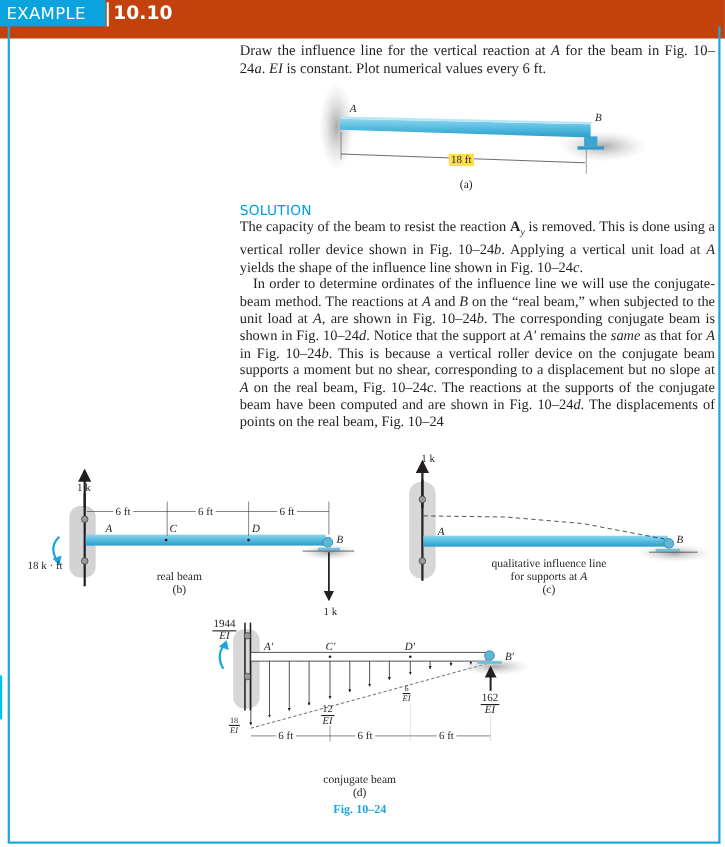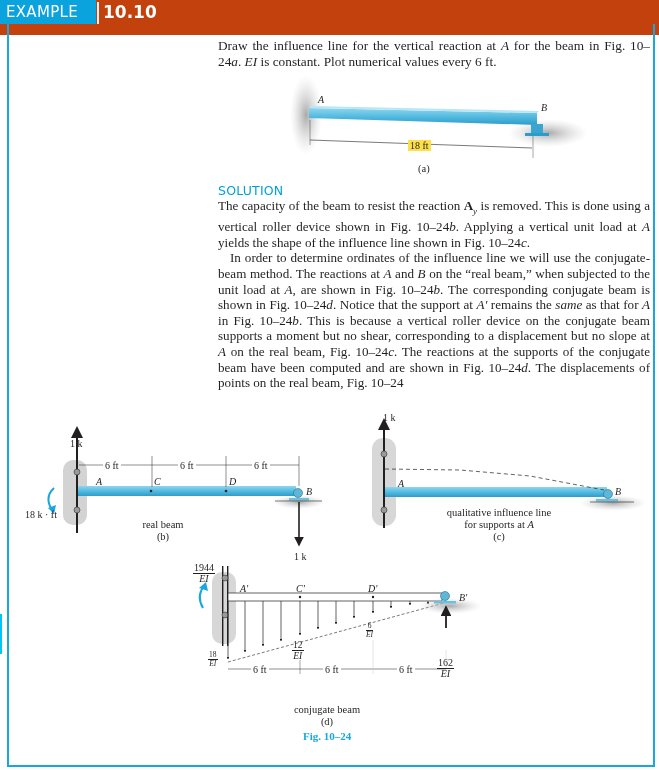--- a/index.html
+++ b/index.html
@@ -200,21 +200,21 @@
     <span class="d">EI</span>
   </div>
 <div class="frac" style="left:292px;top:640px;">
     <span class="n">12</span>
     <span class="d">EI</span>
   </div>
 <div class="frac" style="left:208px;top:651px;font-size:7.5px;line-height:8px;">
     <span class="n">18</span>
     <span class="d">EI</span>
   </div>
-<div class="frac" style="left:437px;top:630px;font-size:10px;margin-top:28px;">
+<div class="frac" style="left:437px;top:630px;font-size:10px;">
     <span class="n">162</span>
     <span class="d">EI</span>
   </div>
 <div class="lbl" style="left:251px;top:664px;background:#fff;padding:0 2px;">6 ft</div>
 <div class="lbl" style="left:323px;top:664px;background:#fff;padding:0 2px;">6 ft</div>
 <div class="lbl" style="left:397px;top:664px;background:#fff;padding:0 2px;">6 ft</div>
 <div class="cap" style="left:292px;top:704px;width:70px;">
   <div>conjugate beam</div>
     <div>(d)</div>
 </div>

